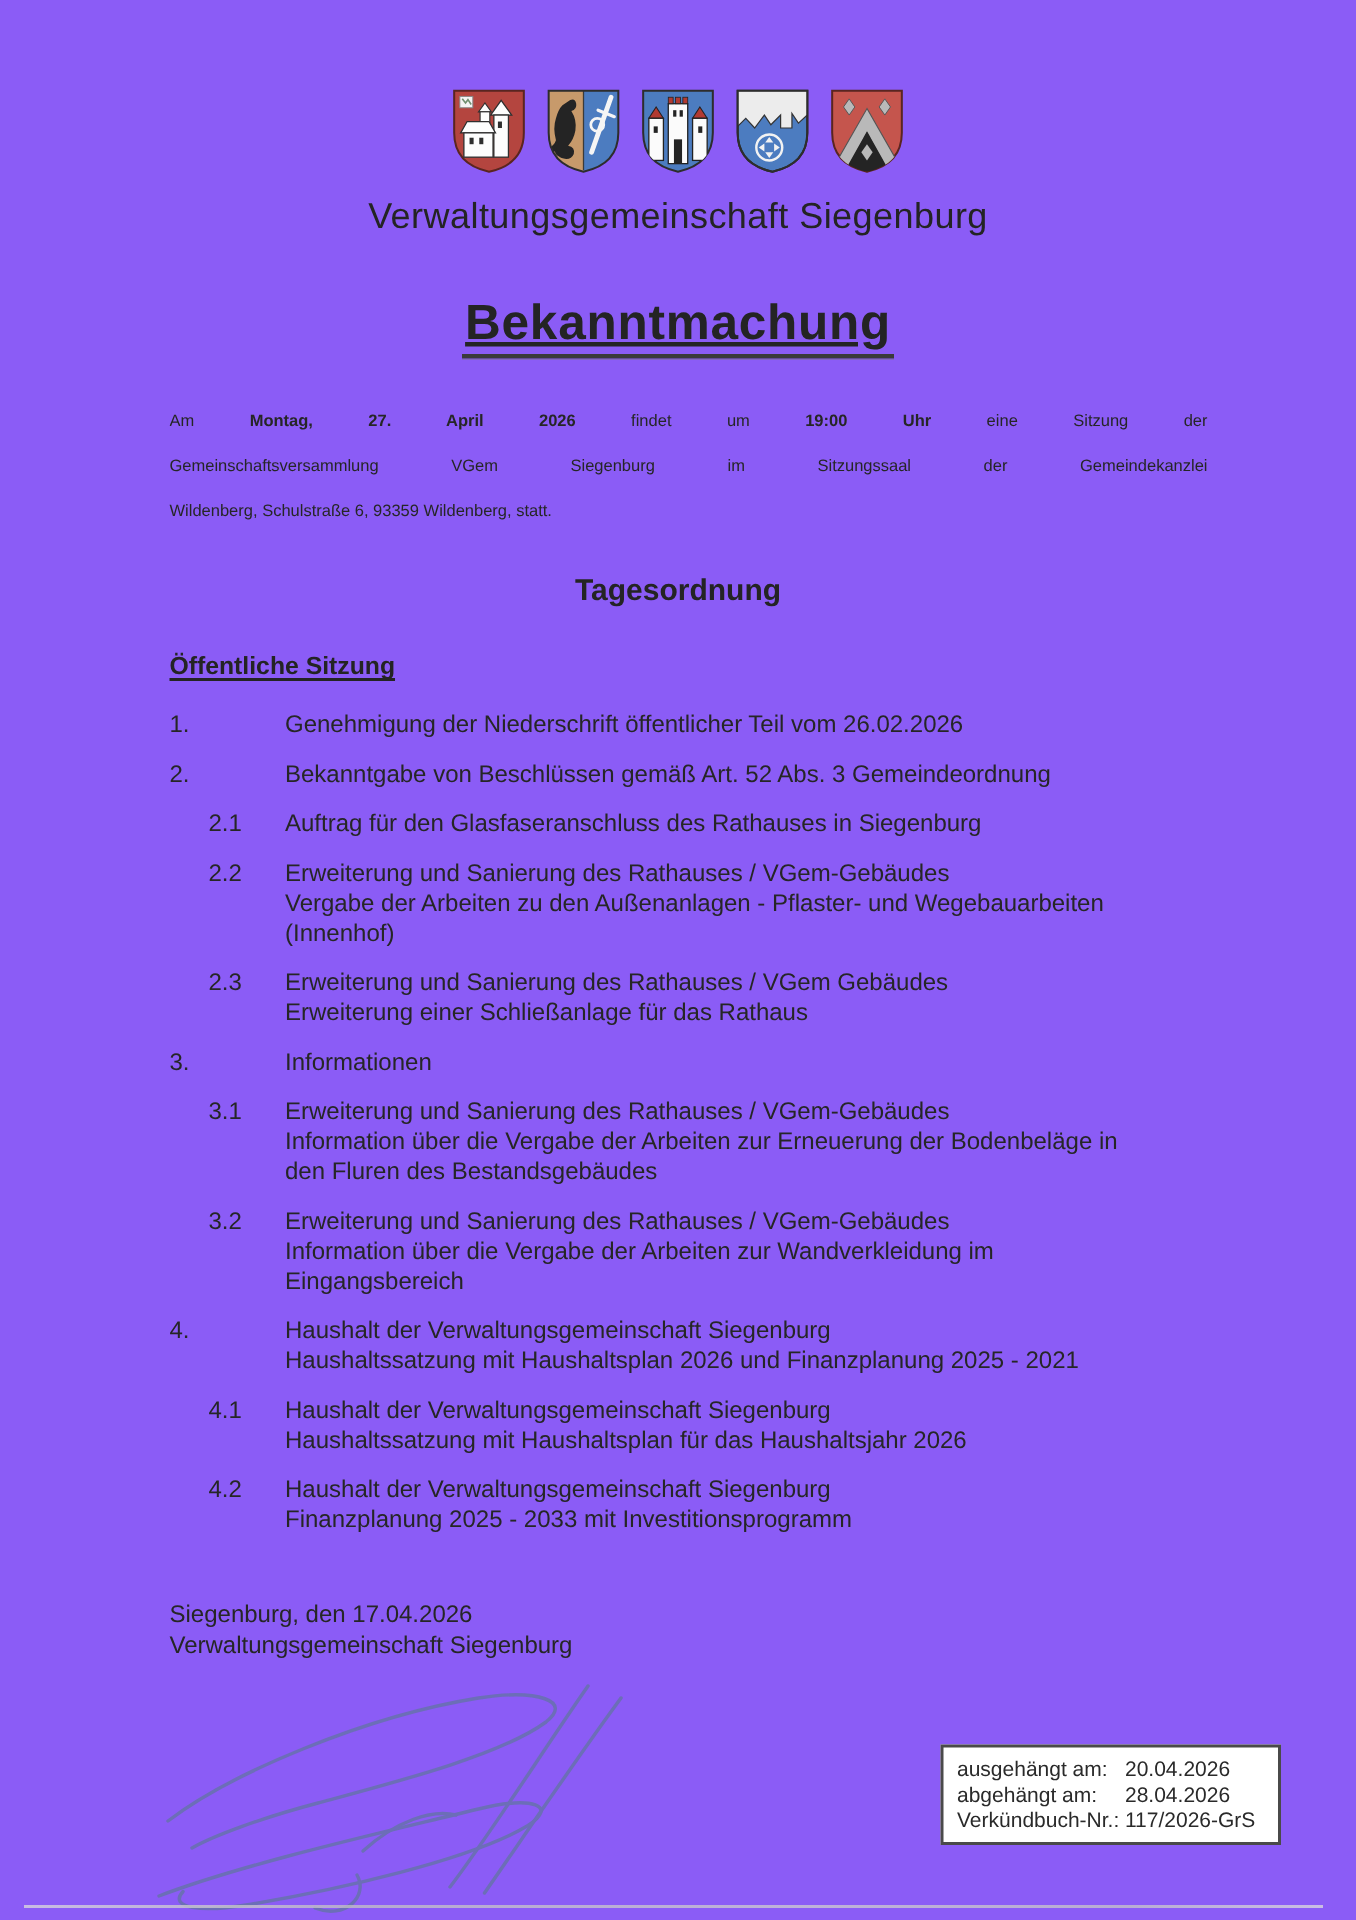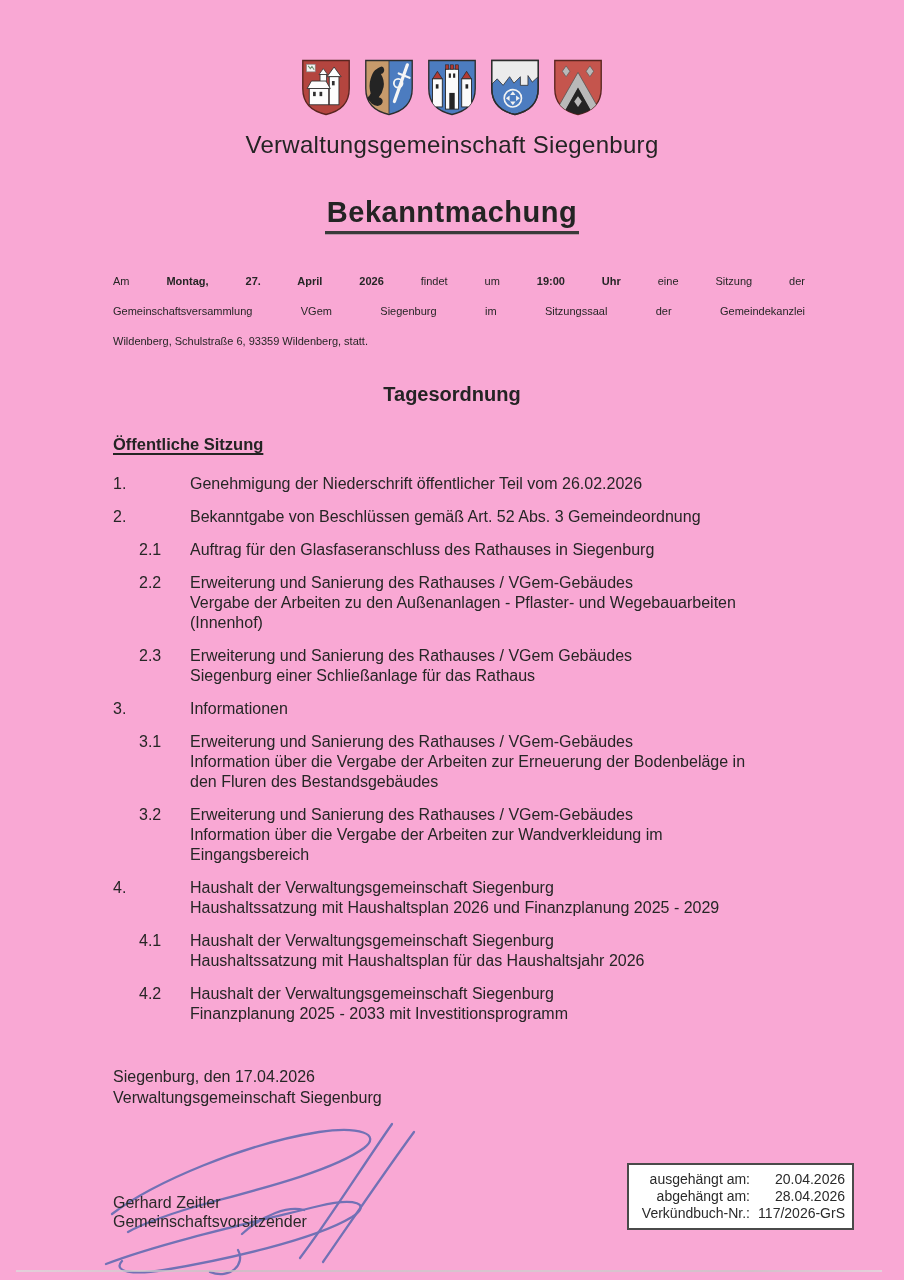--- a/index.html
+++ b/index.html
@@ -1,29 +1,29 @@
 <!DOCTYPE html>
 <html><head>
 <meta charset="utf-8">
 <style>
   html,body { margin:0; padding:0; background:#ffffff; }
   .page {
-    position:relative; width:904px; height:1280px; background:#f9a8d4;
+    position:relative; width:904px; height:1280px; background:#8b5cf6;
     font-family:"Liberation Sans", sans-serif; color:#222; overflow:hidden;
   }
 
   
   .crest-row { position:absolute; top:57px; left:0; width:904px; display:flex; justify-content:center; gap:9px; }
   .crest { width:54px; height:61px; }
 
   
   .org-title { position:absolute; top:131px; left:0; width:904px; text-align:center; font-size:24px; letter-spacing:0.3px; color:#242424; }
   .doc-title-wrap { position:absolute; top:196px; left:0; width:904px; text-align:center; }
-  .doc-title { display:inline-block; font-size:29px; font-weight:bold; letter-spacing:0.5px; color:#242424;
-               border-bottom:3.5px solid #3a3a3a; padding:0 2px 2px 2px; box-shadow:0 1px 0 rgba(120,120,120,.45); }
+  .doc-title { display:inline-block; font-size:33px; font-weight:bold; letter-spacing:0.5px; color:#242424;
+               border-bottom:3.5px solid #3a3a3a; padding:0 2px 2px 2px; box-shadow:0 1px 0 rgba(120,120,120,.45);text-decoration:underline; }
 
   
   .intro { position:absolute; top:266px; left:113px; width:692px; font-size:11px; color:#262626; }
   .jline { height:30px; overflow:hidden; text-align:justify; line-height:30px; white-space:normal; }
   .jline::after { content:""; display:inline-block; width:100%; }
   .pline { height:30px; line-height:30px; }
   .b { font-weight:bold; }
 
   .agenda-title { position:absolute; top:383px; left:0; width:904px; text-align:center; font-size:20px; font-weight:bold; color:#242424; }
   .session-heading { position:absolute; top:435px; left:113px; font-size:16.5px; font-weight:bold;
@@ -37,21 +37,21 @@
   .itext .iline { line-height:20px; }
   .iline:empty { display:none; }
 
   
   .closing { position:absolute; top:1066px; left:113px; font-size:16px; line-height:21px; color:#262626; }
   .signer { position:absolute; top:1193px; left:113px; font-size:16px; line-height:19px; color:#2a2a2a; }
   .signature { position:absolute; top:1112px; left:92px; width:345px; height:168px; pointer-events:none; }
 
   
   .notice-box { position:absolute; top:1163px; left:627px; width:207px; border:2px solid #4a4a4a;
-                padding:6px 7px 6px 9px; font-size:14px; color:#2a2a2a; background:#fff;text-align:right; }
+                padding:6px 7px 6px 9px; font-size:14px; color:#2a2a2a; background:#fff; }
   .nrow { display:grid; grid-template-columns:112px 1fr; line-height:17px; }
 
   
   .scan-line { position:absolute; top:1270px; left:16px; width:866px; height:2px; opacity:.75;
                background:linear-gradient(90deg,#dcdcdc,#c3c3c3 25%,#cfcfcf 60%,#c7c7c7 85%,#dedede); }
 </style>
 </head>
 <body>
 
 <div class="page">
@@ -197,21 +197,21 @@
       <div class="itext">
         <div class="iline">Erweiterung und Sanierung des Rathauses / VGem-Gebäudes</div>
         <div class="iline">Vergabe der Arbeiten zu den Außenanlagen - Pflaster- und Wegebauarbeiten</div>
         <div class="iline">(Innenhof)</div>
       </div>
     </div>
     <div class="item">
       <div class="inum sub">2.3</div>
       <div class="itext">
         <div class="iline">Erweiterung und Sanierung des Rathauses / VGem Gebäudes</div>
-        <div class="iline">Siegenburg einer Schließanlage für das Rathaus</div>
+        <div class="iline">Erweiterung einer Schließanlage für das Rathaus</div>
       </div>
     </div>
     <div class="item">
       <div class="inum">3.</div>
       <div class="itext">
         <div class="iline">Informationen</div>
       </div>
     </div>
     <div class="item">
       <div class="inum sub">3.1</div>
@@ -226,21 +226,21 @@
       <div class="itext">
         <div class="iline">Erweiterung und Sanierung des Rathauses / VGem-Gebäudes</div>
         <div class="iline">Information über die Vergabe der Arbeiten zur Wandverkleidung im</div>
         <div class="iline">Eingangsbereich</div>
       </div>
     </div>
     <div class="item">
       <div class="inum">4.</div>
       <div class="itext">
         <div class="iline">Haushalt der Verwaltungsgemeinschaft Siegenburg</div>
-        <div class="iline">Haushaltssatzung mit Haushaltsplan 2026 und Finanzplanung 2025 - 2029</div>
+        <div class="iline">Haushaltssatzung mit Haushaltsplan 2026 und Finanzplanung 2025 - 2021</div>
       </div>
     </div>
     <div class="item">
       <div class="inum sub">4.1</div>
       <div class="itext">
         <div class="iline">Haushalt der Verwaltungsgemeinschaft Siegenburg</div>
         <div class="iline">Haushaltssatzung mit Haushaltsplan für das Haushaltsjahr 2026</div>
       </div>
     </div>
     <div class="item">
@@ -261,24 +261,20 @@
     <g fill="none" stroke="#6b6fb4" stroke-width="2.3" stroke-linecap="round" opacity="0.95">
       <path d="M20,102 C62,70 152,32 227,20 C267,14 290,22 272,36 C242,58 172,76 120,90 C82,100 50,112 36,120"></path>
       <path d="M300,12 C272,52 234,112 208,146"></path>
       <path d="M322,20 C294,58 256,114 231,150"></path>
       <path d="M14,152 C72,130 162,110 227,94 C264,85 280,92 260,105 C222,128 132,148 72,158 C42,163 20,160 30,149"></path>
       <path d="M150,122 C172,102 196,94 212,98"></path>
       <path d="M118,160 C138,168 154,152 146,138"></path>
     </g>
   </svg>
 
-  <div class="signer">
-    <div>Gerhard Zeitler</div>
-    <div>Gemeinschaftsvorsitzender</div>
-  </div>
 
   <div class="notice-box">
     <div class="nrow">
       <span>ausgehängt am:</span>
       <span>20.04.2026</span>
     </div>
     <div class="nrow">
       <span>abgehängt am:</span>
       <span>28.04.2026</span>
     </div>

